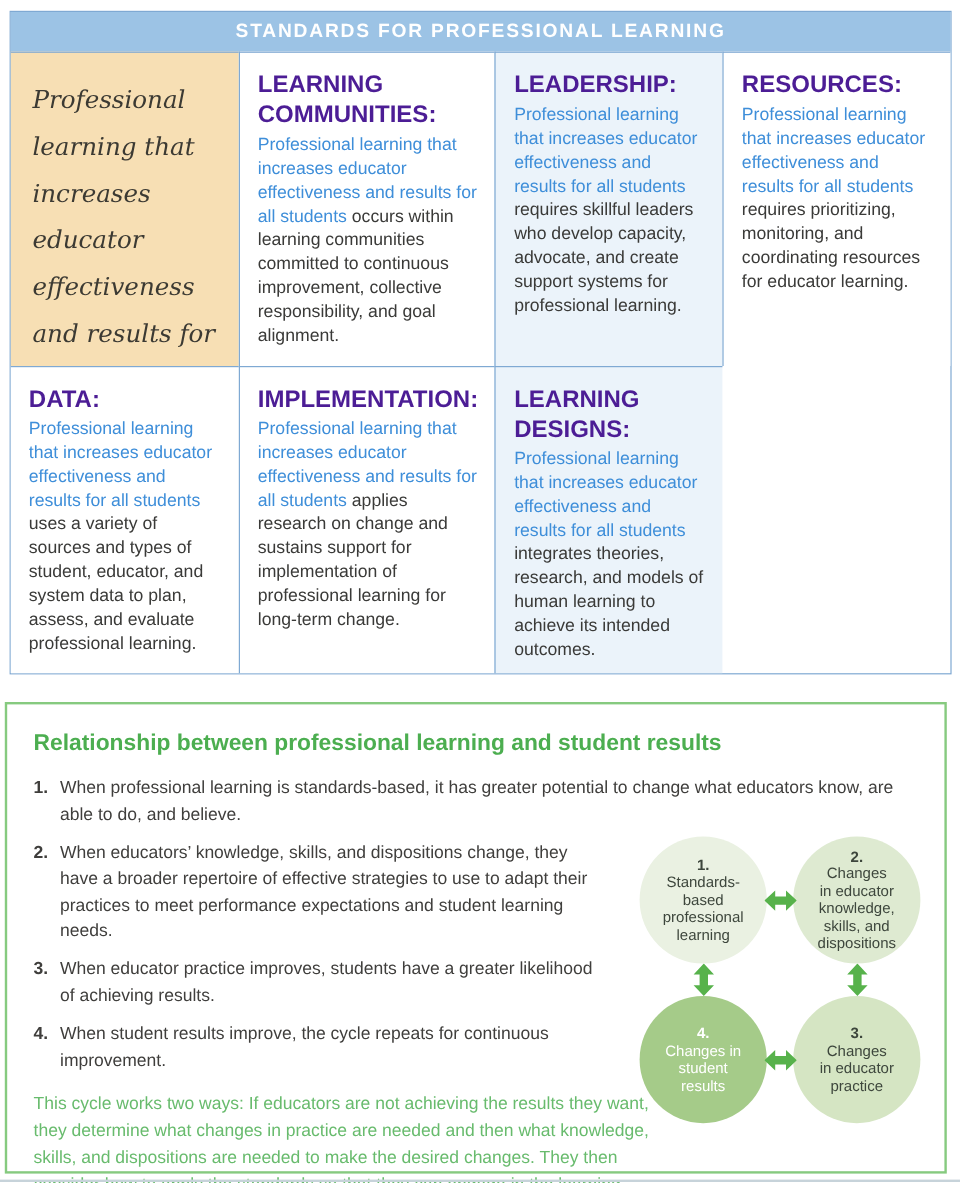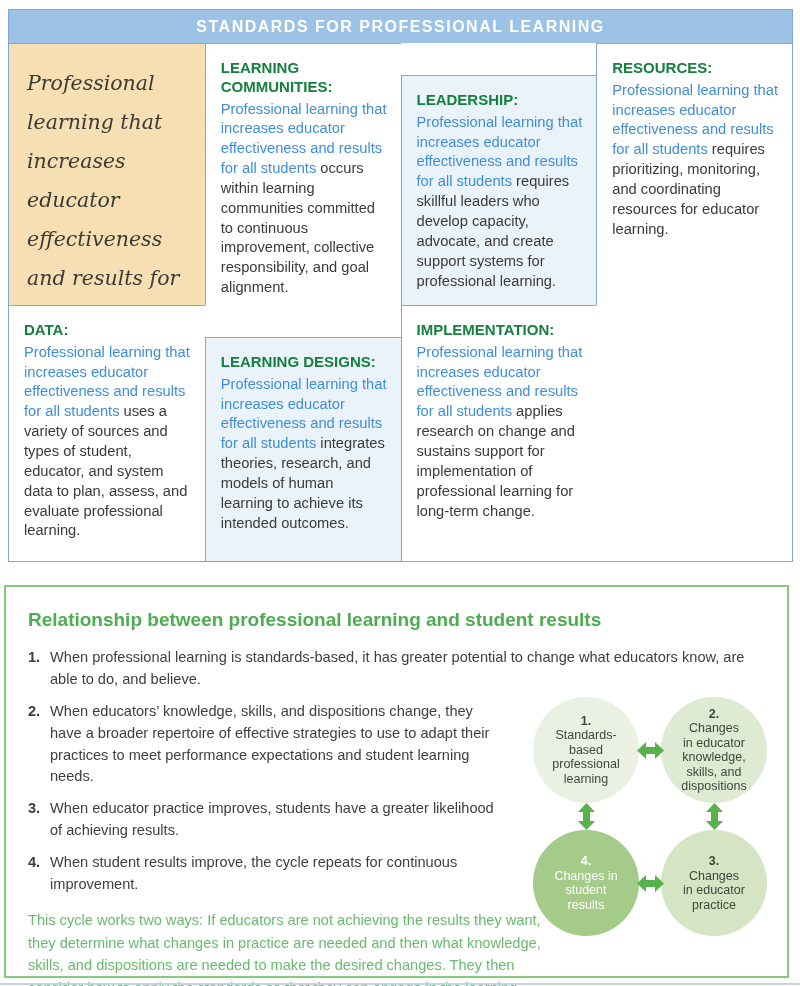--- a/index.html
+++ b/index.html
@@ -6,24 +6,24 @@
   body { background:#ffffff; font-family:"Liberation Sans", sans-serif; }
   .page { position:relative; width:800px; height:986px; background:#ffffff; overflow:hidden; }
 
   
   .sfpl-table { position:absolute; left:8px; top:9px; width:785px; border:1px solid #7FA9D3; }
   .sfpl-header { height:33px; background:#9CC3E5; color:#ffffff; font-weight:700; font-size:16px;
                  letter-spacing:1.5px; display:flex; align-items:center; justify-content:center; }
   .sfpl-grid { display:grid; grid-template-columns:repeat(4, 1fr); grid-template-rows:262px 256px; }
   .cell { border-left:1px solid #7FA9D3; border-top:1px solid #7FA9D3; background:#ffffff; padding:15px 14px 12px 15px; }
   .cell:nth-child(4n+1) { border-left:none; }
-  .cell.alt { background:#EBF3FA;margin-top:32px; }
+  .cell.alt { background:#EBF3FA; }
   .cell.intro { background:#F7DFB4; font-family:"DejaVu Serif", serif; font-style:italic;
                 font-size:20.5px; line-height:1.9; color:#3c3a33; padding:20px 14px 10px 18px; }
-  .cell-heading { font-size:15px; font-weight:700; line-height:1.25; color:#15803d; margin-bottom:3px; }
+  .cell-heading { font-size:20px; font-weight:700; line-height:1.25; color:#4c1d95; margin-bottom:3px; }
   .cell-body { font-size:14.7px; line-height:1.35; color:#3a3a38; }
   .blue { color:#3E8ED9; }
 
   
   .results-box { position:absolute; left:4px; top:585px; width:785px; height:393px;
                  border:2px solid #86CA7F; background:#ffffff; padding:22px 16px 0 22px; }
   .rb-title { font-size:19px; font-weight:700; color:#4CAE50; margin-bottom:16px; }
   .rb-item { display:flex; gap:7px; margin-bottom:10px; font-size:14.6px; line-height:1.5; color:#3f3e3c; }
   .rb-num { font-weight:700; min-width:15px; }
   .rb-item.narrow .rb-text { max-width:452px; }
@@ -74,28 +74,28 @@
       <div class="cell">
         <div class="cell-heading">RESOURCES:</div>
         <p class="cell-body"><span class="blue">Professional learning that increases educator effectiveness and results for all students</span><span> requires prioritizing, monitoring, and coordinating resources for educator learning.</span></p>
       </div>
 
       <div class="cell">
         <div class="cell-heading">DATA:</div>
         <p class="cell-body"><span class="blue">Professional learning that increases educator effectiveness and results for all students</span><span> uses a variety of sources and types of student, educator, and system data to plan, assess, and evaluate professional learning.</span></p>
       </div>
 
+      <div class="cell">
+        <div class="cell-heading">IMPLEMENTATION:</div>
+        <p class="cell-body"><span class="blue">Professional learning that increases educator effectiveness and results for all students</span><span> applies research on change and sustains support for implementation of professional learning for long-term change.</span></p>
+      </div>
+
       <div class="cell alt">
         <div class="cell-heading">LEARNING DESIGNS:</div>
         <p class="cell-body"><span class="blue">Professional learning that increases educator effectiveness and results for all students</span><span> integrates theories, research, and models of human learning to achieve its intended outcomes.</span></p>
-      </div>
-
-      <div class="cell">
-        <div class="cell-heading">IMPLEMENTATION:</div>
-        <p class="cell-body"><span class="blue">Professional learning that increases educator effectiveness and results for all students</span><span> applies research on change and sustains support for implementation of professional learning for long-term change.</span></p>
       </div>
 
 
     </div>
   </div>
 
   <div class="results-box">
     <div class="rb-title">Relationship between professional learning and student results</div>
 
     <div class="rb-item">

